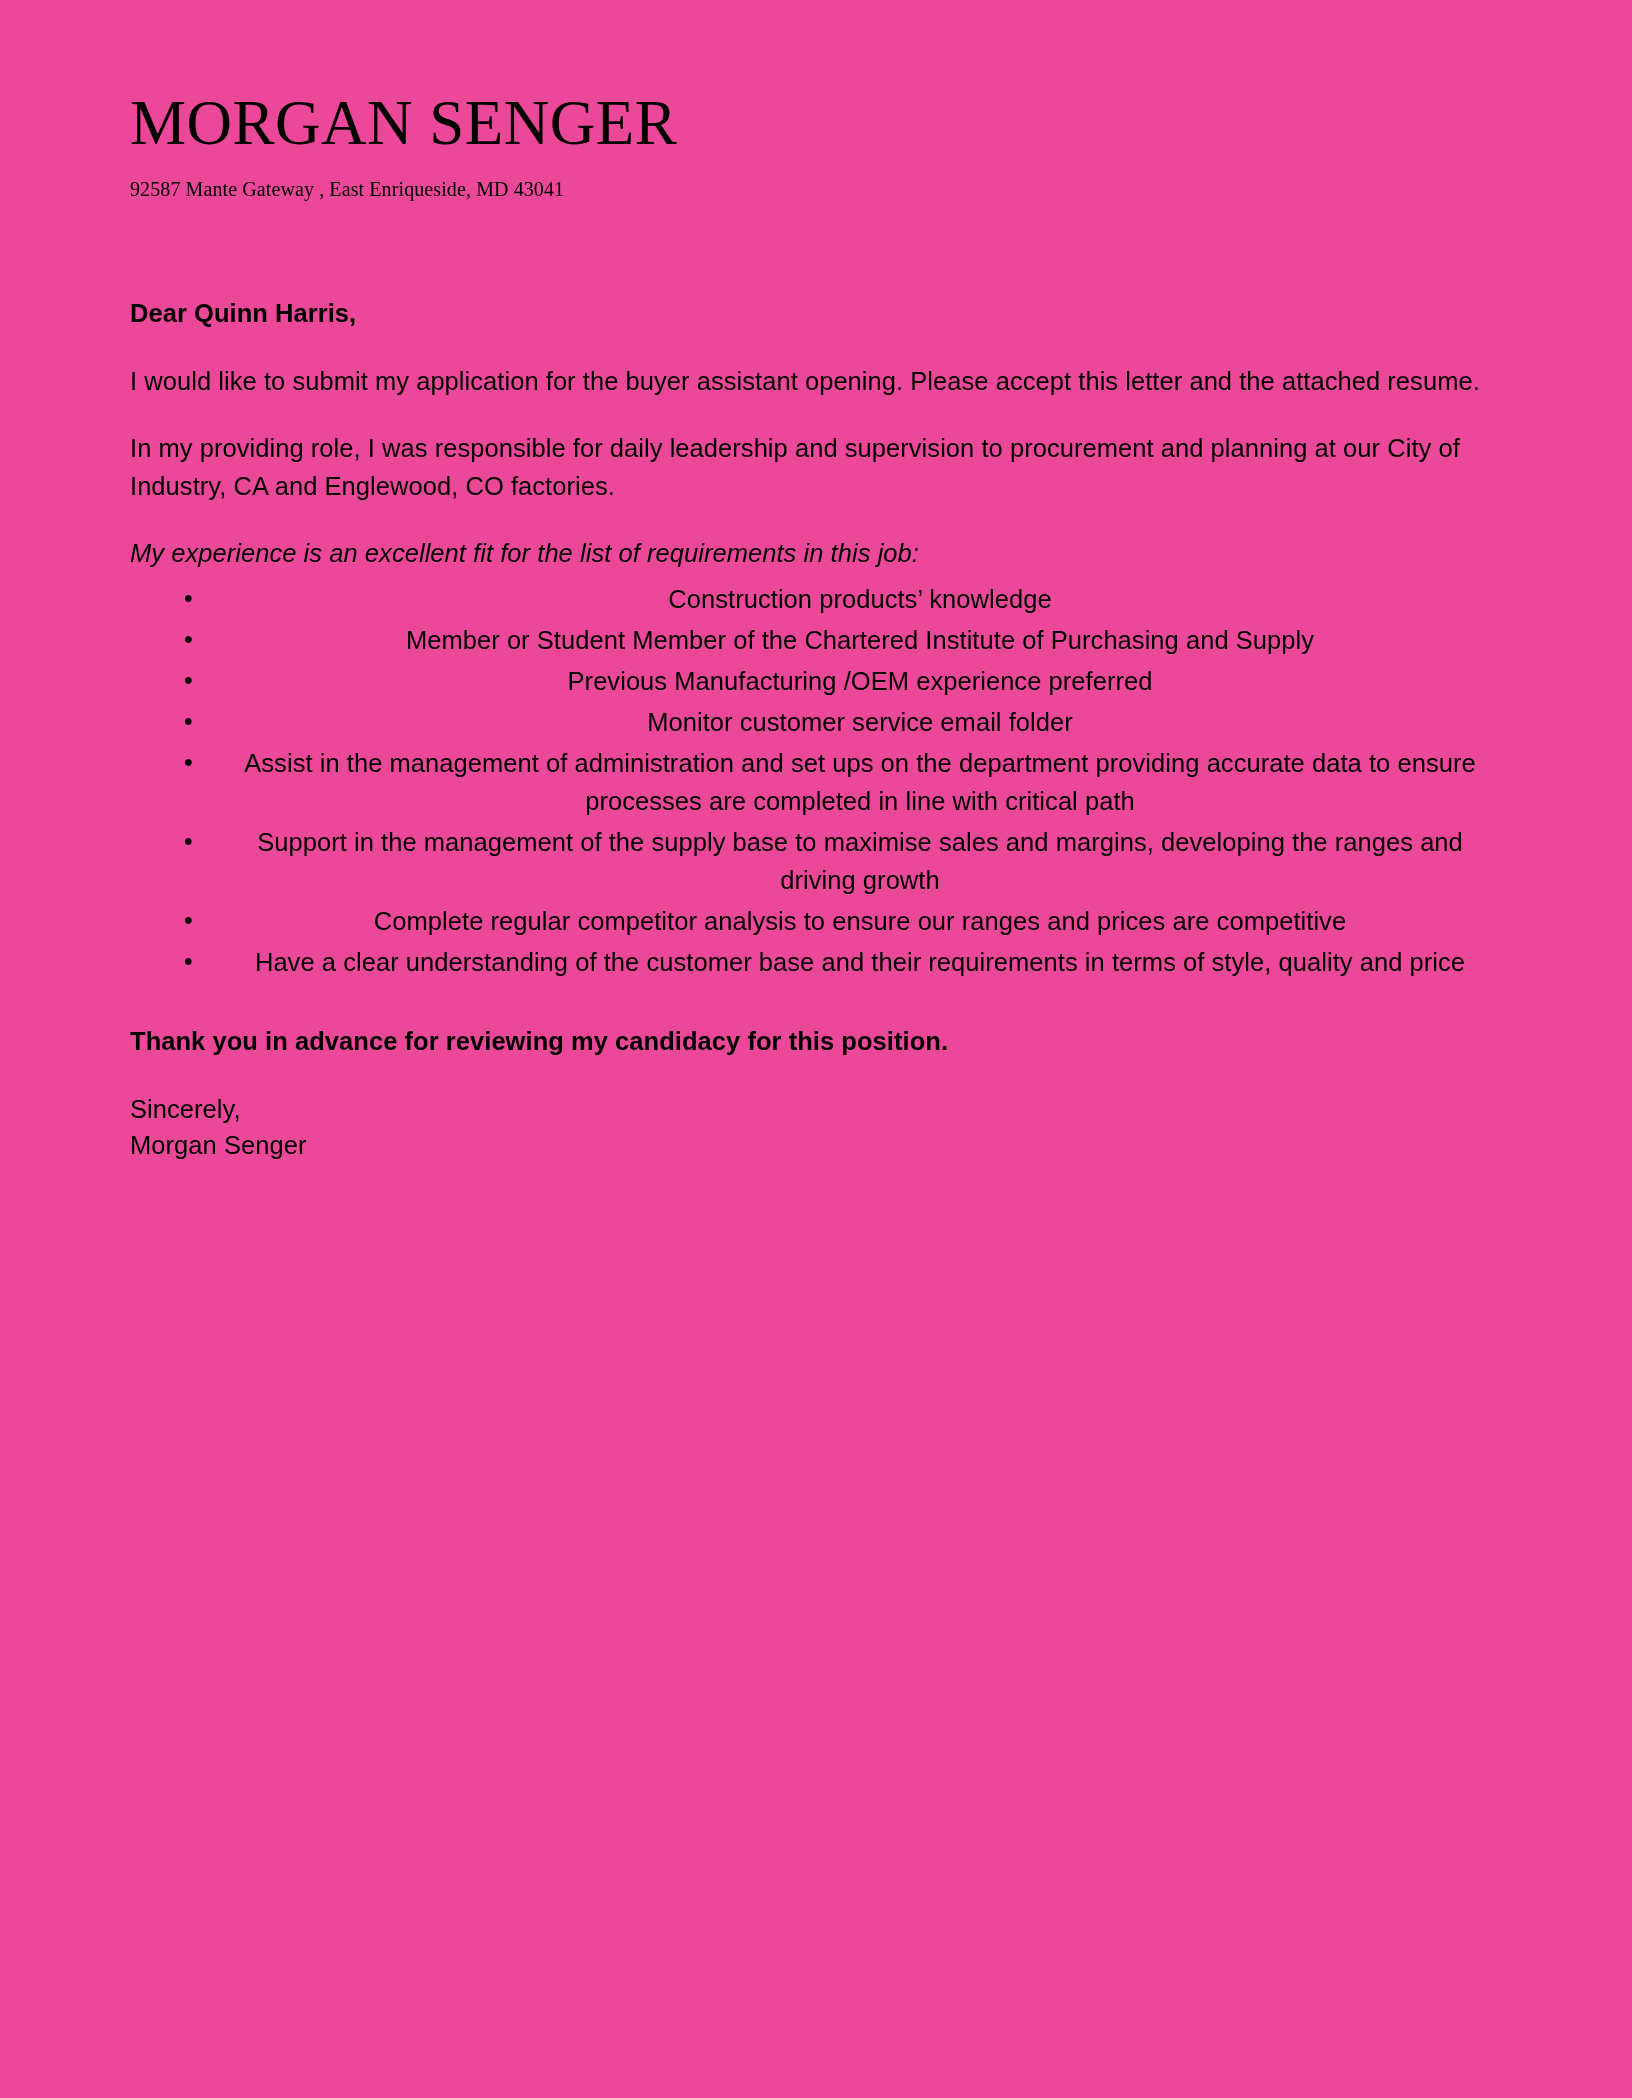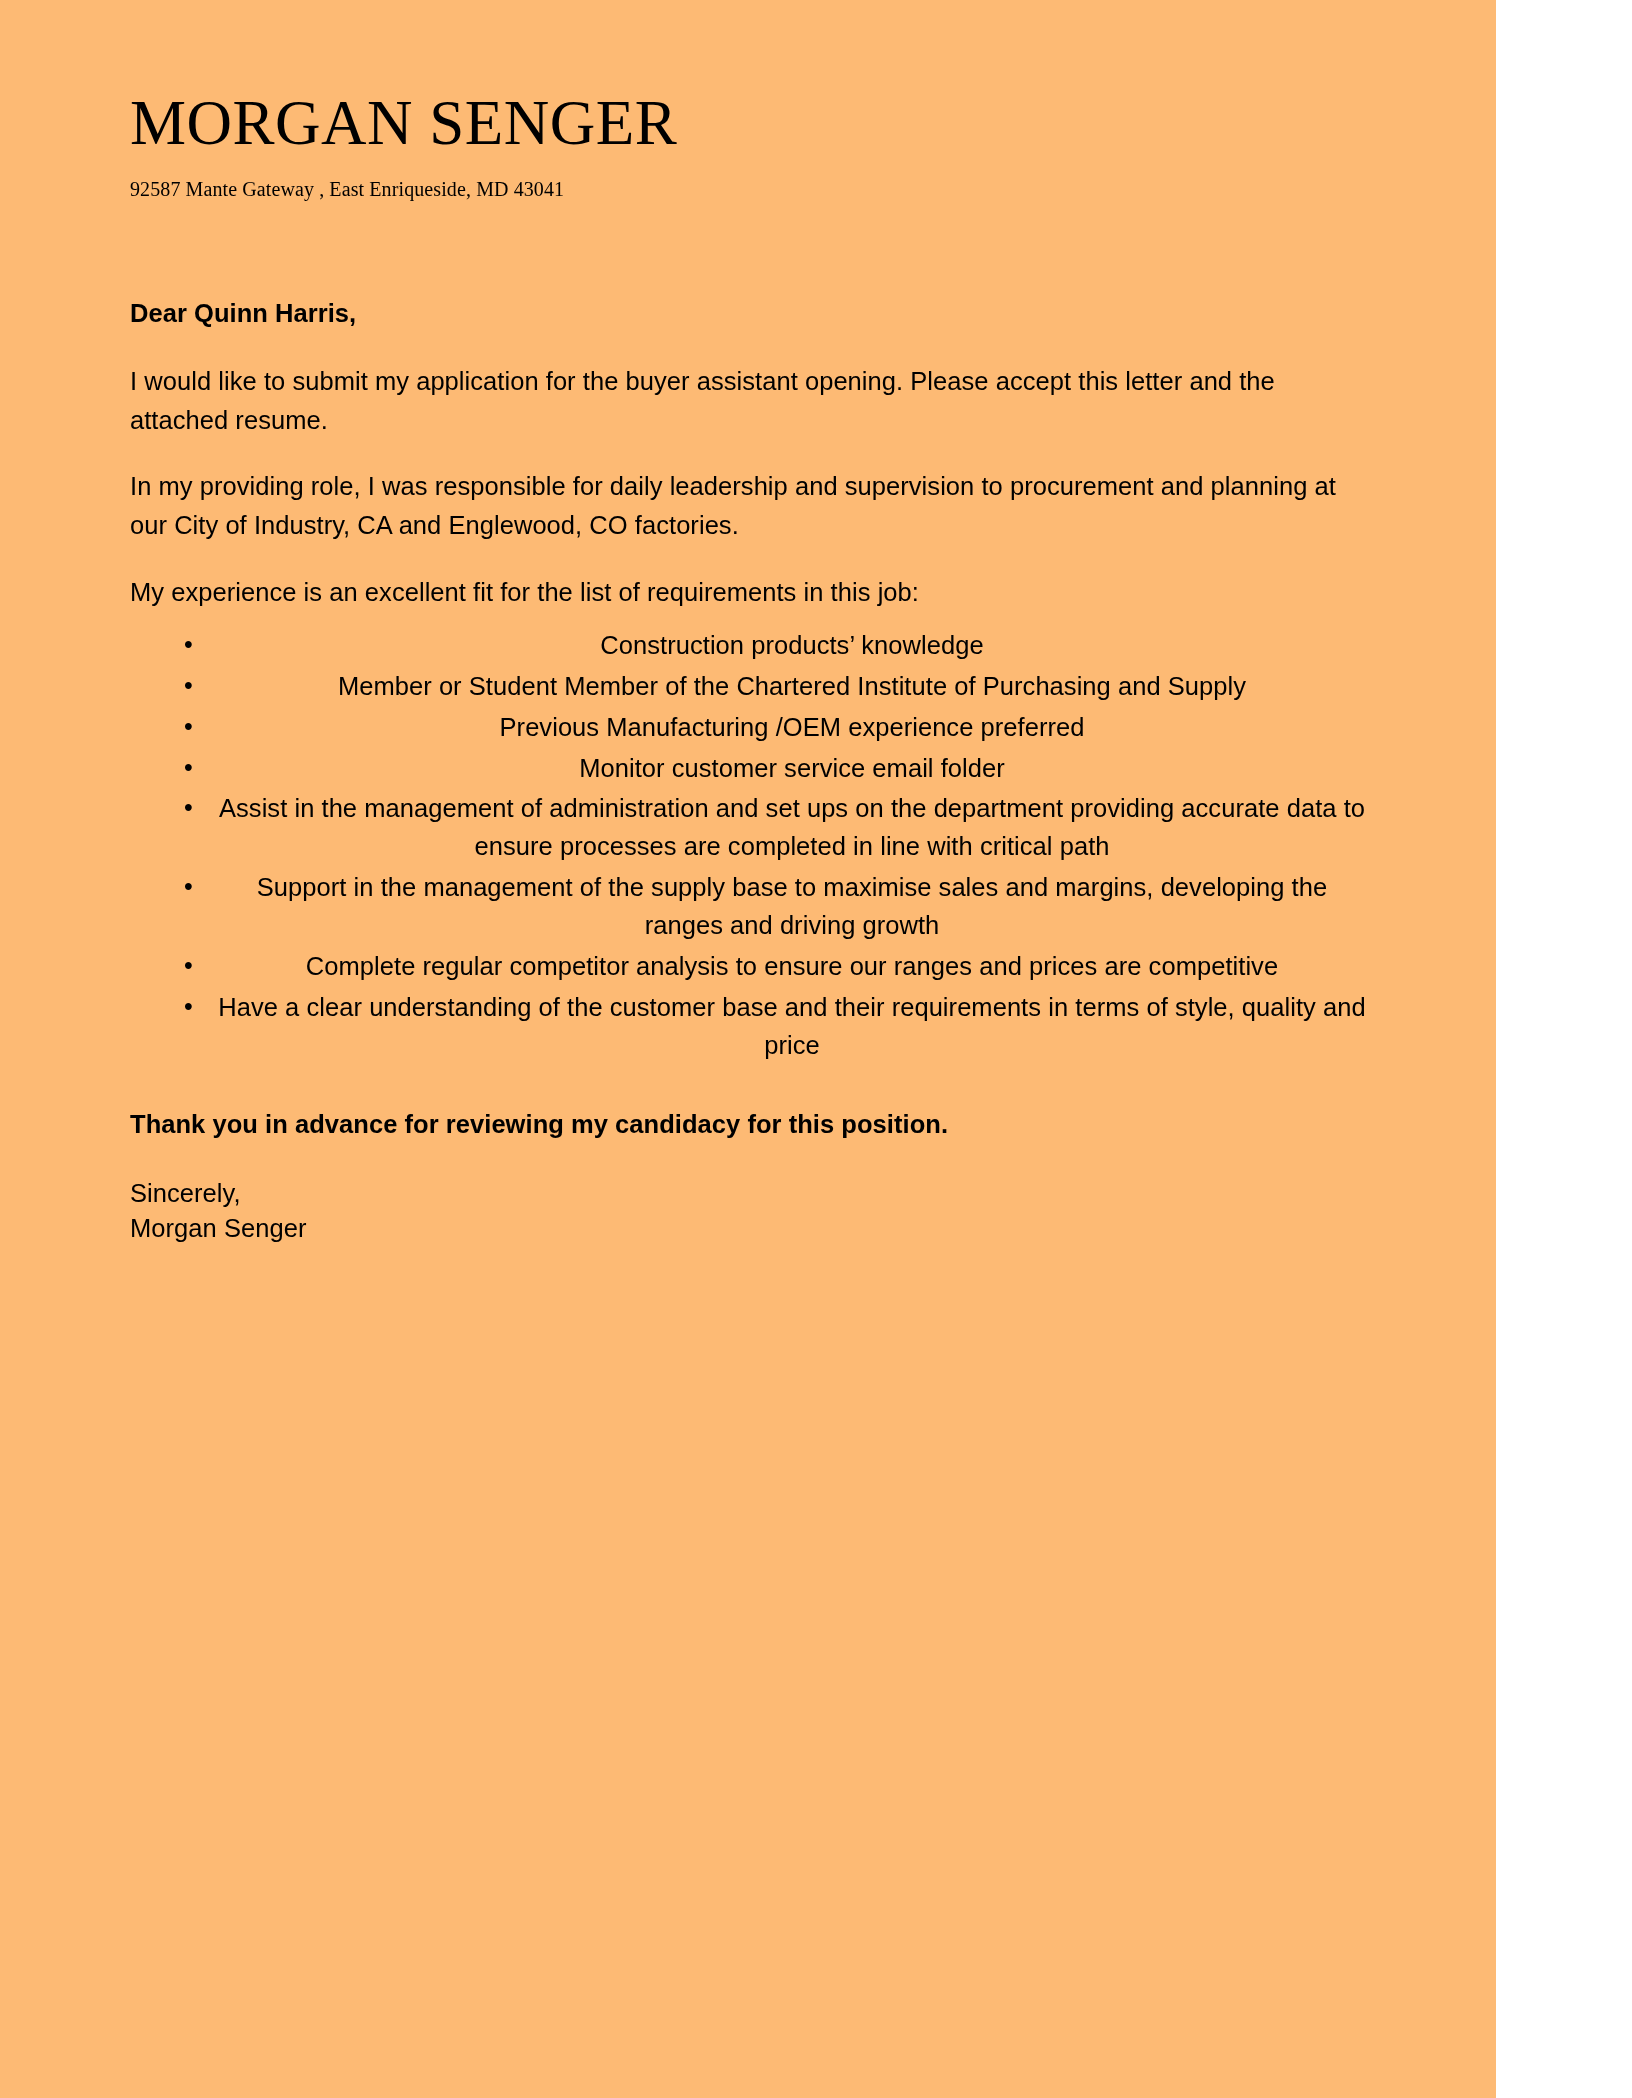--- a/index.html
+++ b/index.html
@@ -9,23 +9,23 @@
   }
   body {
     width: 1632px;
     height: 2098px;
     font-family: "Liberation Sans", sans-serif;
     color: #000000;
     -webkit-font-smoothing: antialiased;
   }
   .page {
     box-sizing: border-box;
-    width: 1496px;
+    width: 1632px;
     height: 2098px;
-    background: #fdba74;
+    background: #ec4899;
     padding: 88px 128px 0 130px;
     position: relative;
   }
   .letter-header {
     margin: 0 0 0 0;
   }
   .sender-name {
     font-family: "Liberation Serif", "DejaVu Serif", serif;
     font-weight: 400;
     font-size: 63px;
@@ -55,21 +55,22 @@
   }
   .para {
     font-size: 25.5px;
     font-weight: 400;
     line-height: 1.52;
     margin: 0 0 28px 0;
     max-width: 1360px;
     letter-spacing: 0.05px;
   }
   .para.lead-in {
-    margin-bottom: 15px;
+    margin-bottom: 8px;
+    font-style: italic;
   }
   ul.requirements {
     margin: 0 0 40px 0;
     padding: 0 0 0 52px;
     list-style: none;
     max-width: 1370px;
     text-align: center;
   }
   ul.requirements li {
     font-size: 25.5px;

